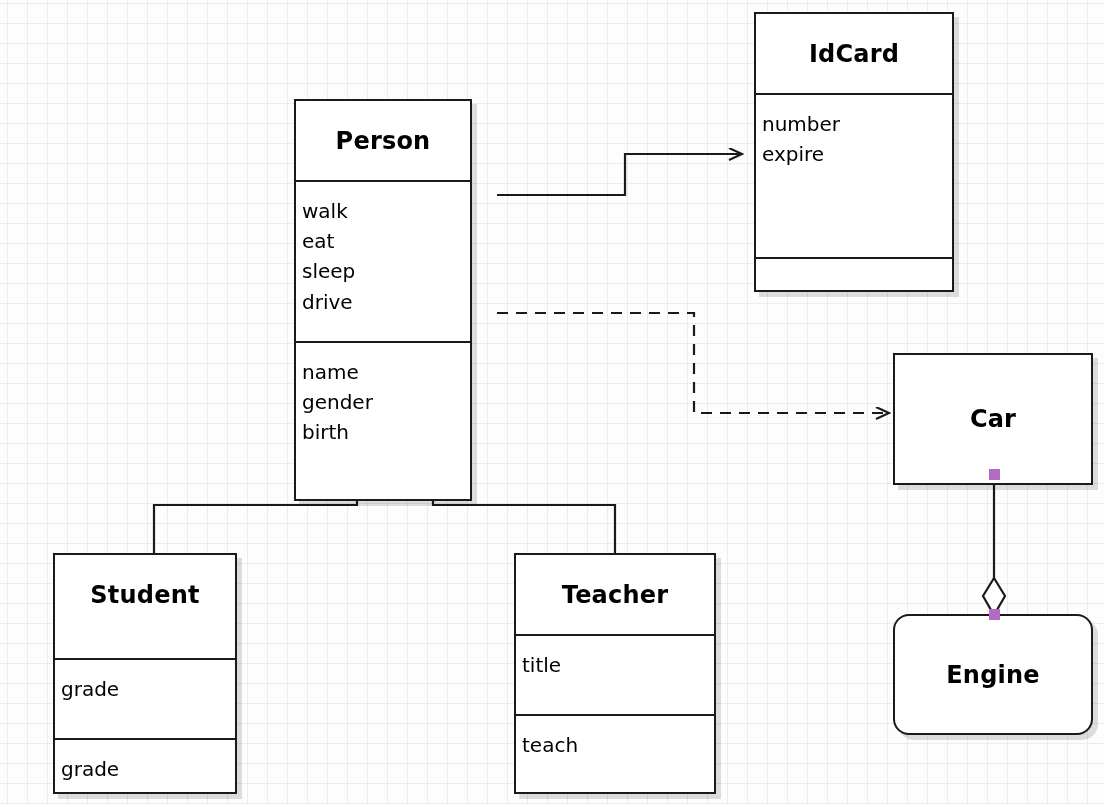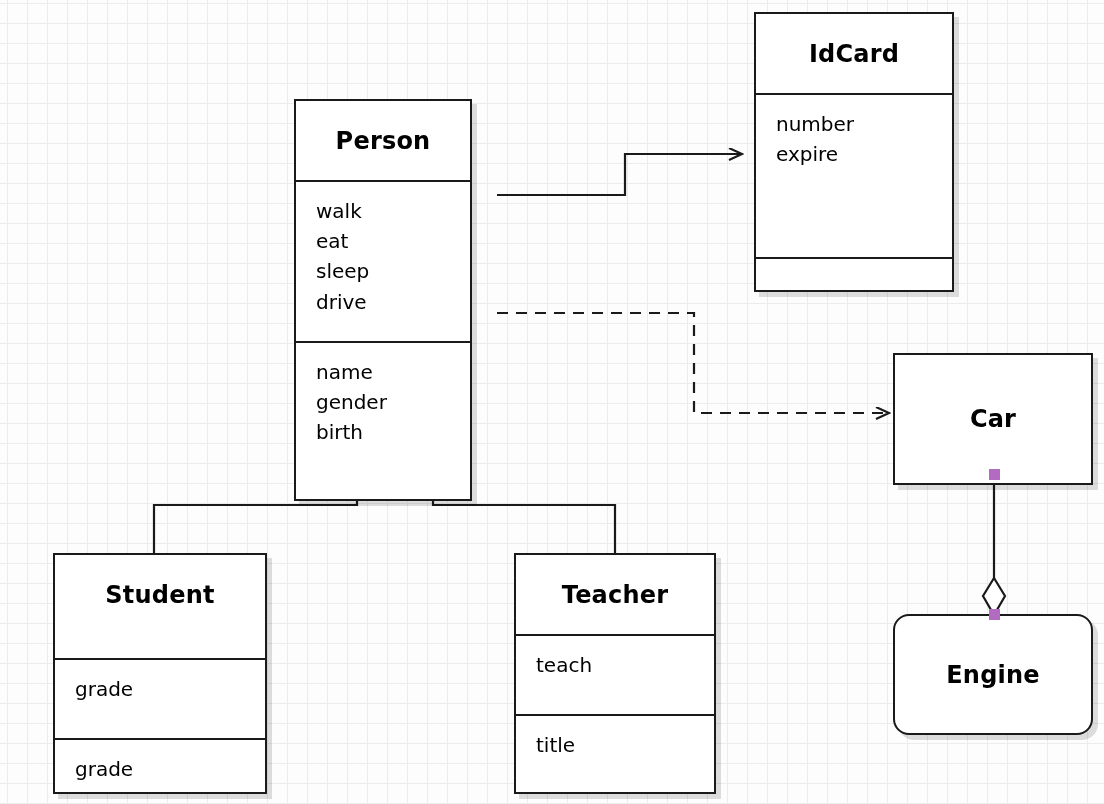--- a/index.html
+++ b/index.html
@@ -47,21 +47,21 @@
   .class-title {
     display: flex;
     align-items: center;
     justify-content: center;
     font-weight: bold;
     font-size: 24px;
     color: #000000;
     letter-spacing: 0.2px;
   }
   .members {
-    padding: 14px 6px 0 20px;
+    padding: 14px 6px 0 6px;
     font-size: 20px;
     color: #000000;
     line-height: 1.51;
   }
   .member-line {
     white-space: nowrap;
   }
   .empty-compartment {
     height: 100%;
   }
@@ -126,37 +126,37 @@
 
   <div class="uml-class" style="left:754px; top:12px; width:200px; height:280px;">
     <div class="compartment class-title" style="height:79px;">IdCard</div>
     <div class="compartment members" style="height:164px;">
       <div class="member-line">number</div>
       <div class="member-line">expire</div>
     </div>
     <div class="compartment empty-compartment" style="height:33px;"></div>
   </div>
 
-  <div class="uml-class" style="left:53px; top:553px; width:214px; height:241px;">
+  <div class="uml-class" style="left:53px; top:553px; width:184px; height:241px;">
     <div class="compartment class-title" style="height:79px;">Student</div>
     <div class="compartment members" style="height:80px;margin-top:24px;">
       <div class="member-line">grade</div>
     </div>
     <div class="compartment members" style="height:80px;">
       <div class="member-line">grade</div>
     </div>
   </div>
 
   <div class="uml-class" style="left:514px; top:553px; width:202px; height:241px;">
     <div class="compartment class-title" style="height:79px;">Teacher</div>
     <div class="compartment members" style="height:80px;">
-      <div class="member-line">teach</div>
+      <div class="member-line">title</div>
     </div>
     <div class="compartment members" style="height:80px;">
-      <div class="member-line">title</div>
+      <div class="member-line">teach</div>
     </div>
   </div>
 
   <div class="uml-class" style="left:893px; top:353px; width:200px; height:132px;">
     <div class="compartment class-title" style="height:100%;">Car</div>
   </div>
 
   <div class="uml-class" style="left:893px; top:614px; width:200px; height:121px;border-radius:16px;">
     <div class="compartment class-title" style="height:100%;">Engine</div>
   </div>

